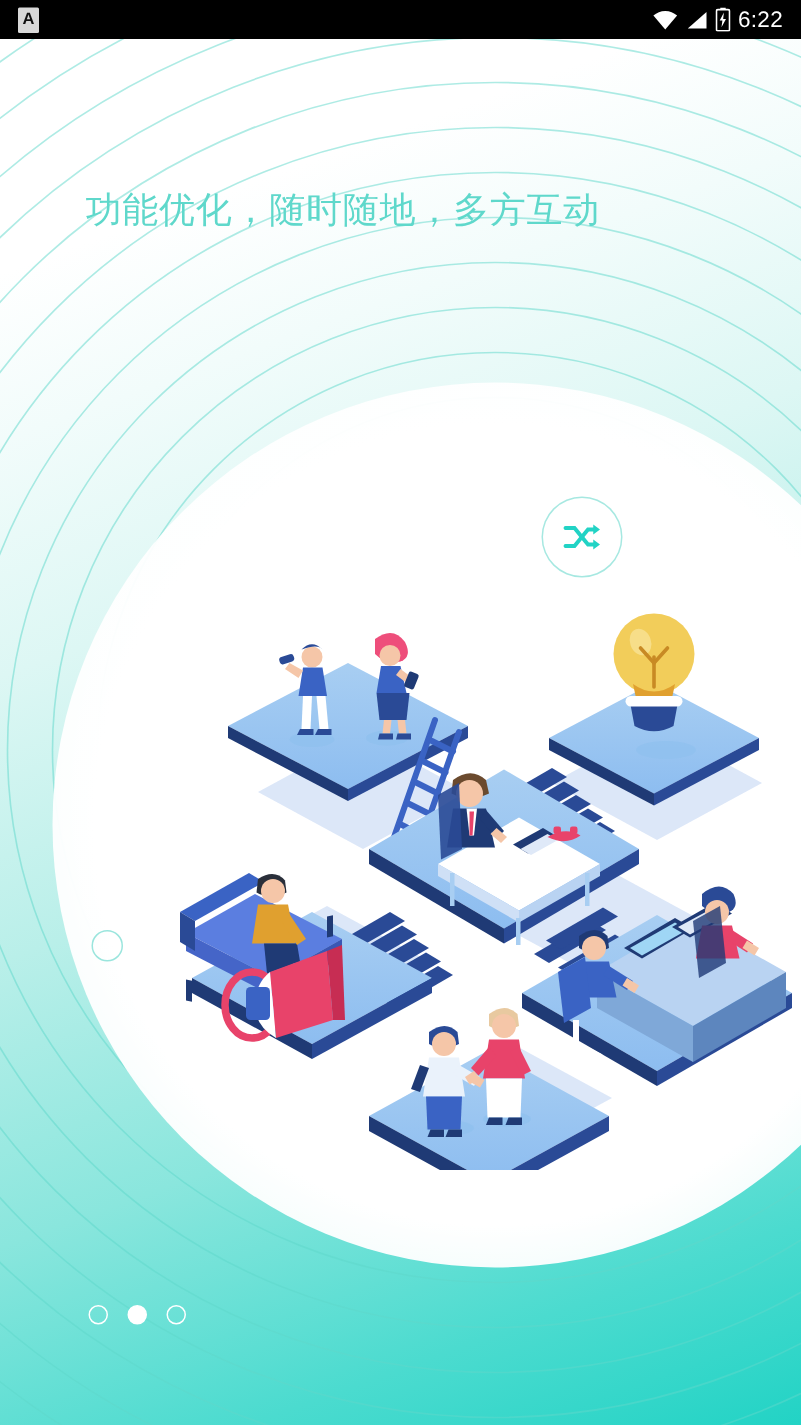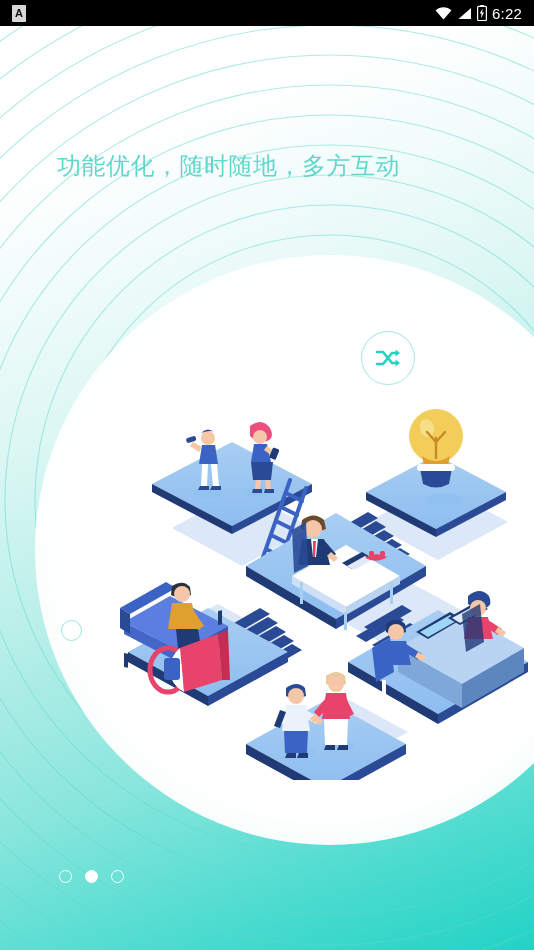--- a/index.html
+++ b/index.html
@@ -121,21 +121,21 @@
   }
   #page-title {
     font-size: 34px;
     font-weight: bold;
     color: #23c3a7;
     line-height: 1.15;
     letter-spacing: 1px;
     font-family: "DejaVu Sans", sans-serif;
   }
   #page-subtitle {
-    margin-top: 34px;
+    margin-top: 8px;
     font-size: 24px;
     color: #5fd8cb;
     letter-spacing: 0.5px;
     line-height: 1.2;
     font-family: "DejaVu Sans", sans-serif;
   }
 
   
   #shuffle-badge {
     position: absolute;

